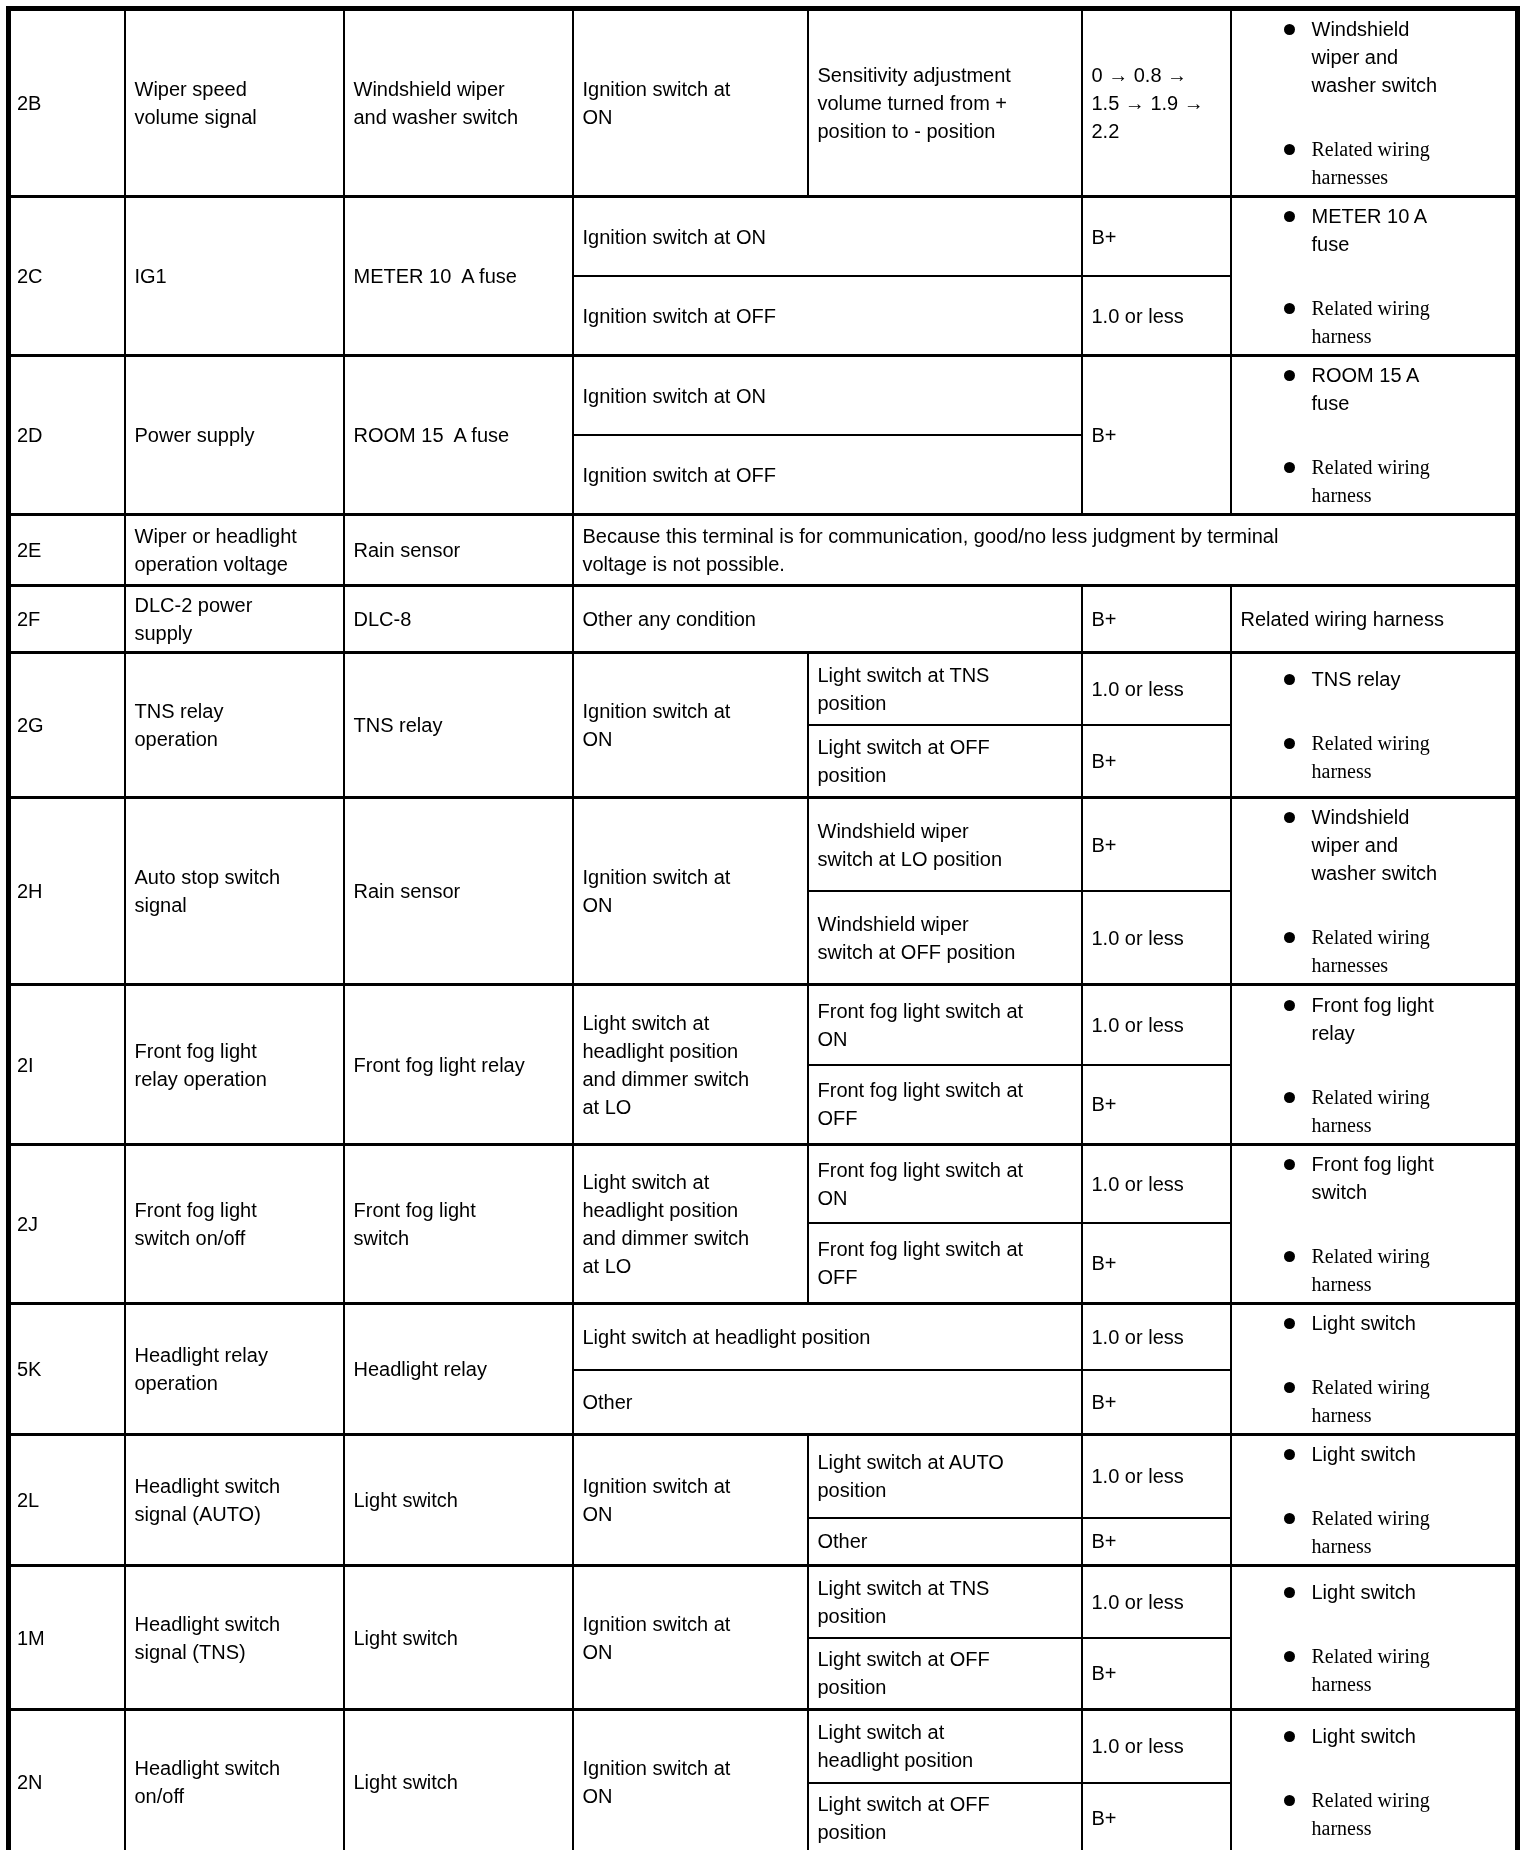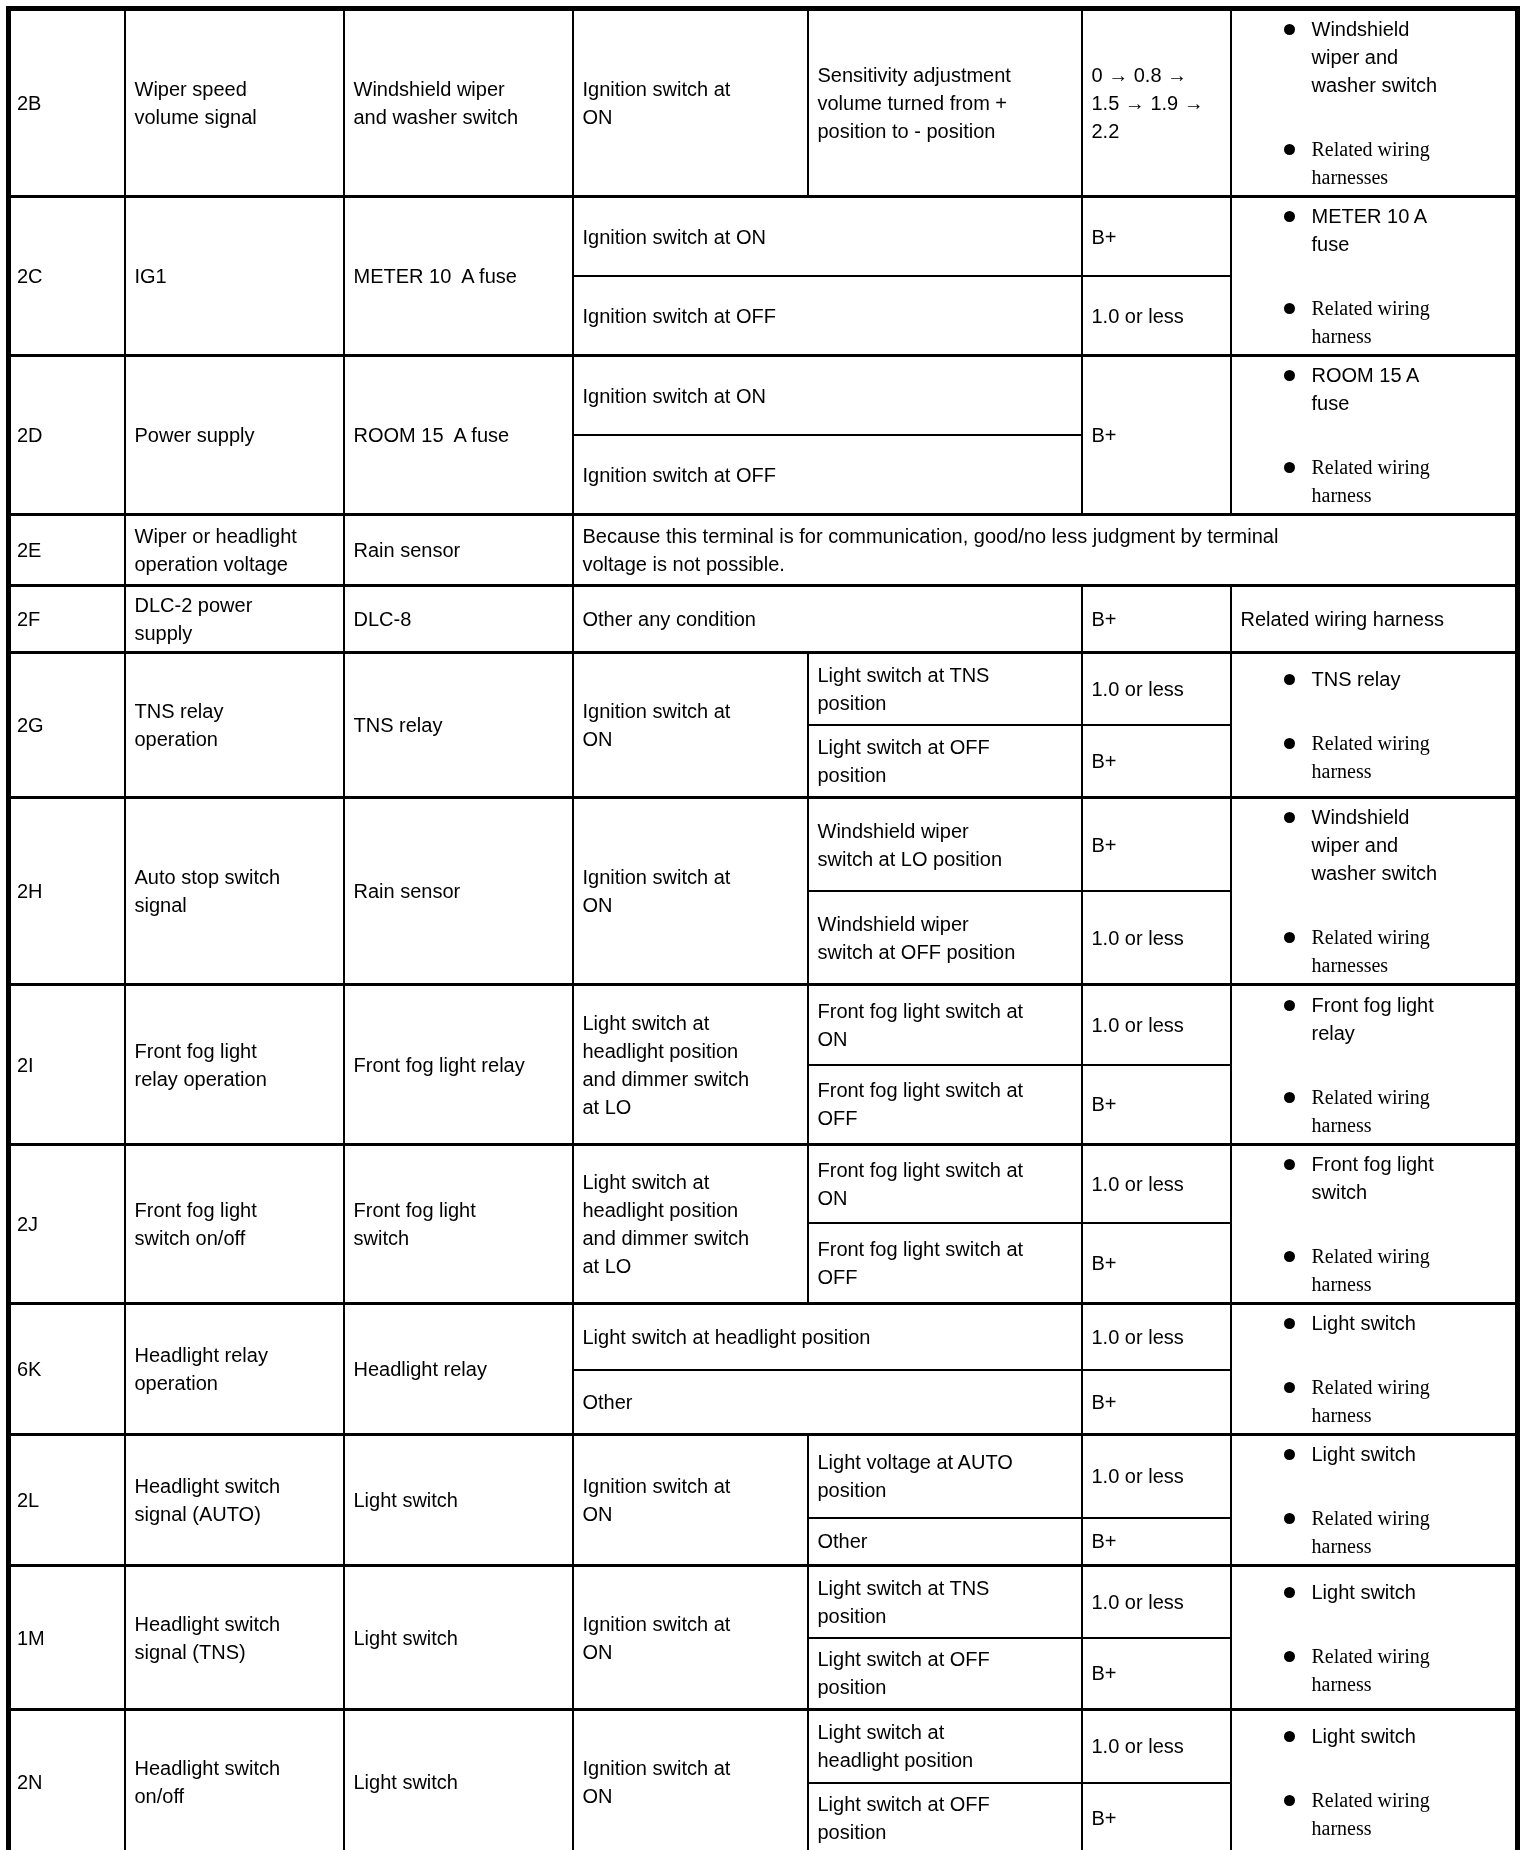--- a/index.html
+++ b/index.html
@@ -401,21 +401,21 @@
             <span class="t">Front fog light switch at
 OFF</span>
           </td>
     <td>
             <span class="t">B+</span>
           </td>
   </tr>
 
   <tr class="major" style="height:64px">
     <td class="c-term" rowspan="2">
-            <span class="t">6K</span>
+            <span class="t">5K</span>
           </td>
     <td rowspan="2">
             <span class="t">Headlight relay
 operation</span>
           </td>
     <td rowspan="2">
             <span class="t">Headlight relay</span>
           </td>
     <td colspan="2">
             <span class="t">Light switch at headlight position</span>
@@ -455,21 +455,21 @@
 signal (AUTO)</span>
           </td>
     <td rowspan="2">
             <span class="t">Light switch</span>
           </td>
     <td rowspan="2">
             <span class="t">Ignition switch at
 ON</span>
           </td>
     <td>
-            <span class="t">Light voltage at AUTO
+            <span class="t">Light switch at AUTO
 position</span>
           </td>
     <td>
             <span class="t">1.0 or less</span>
           </td>
     <td class="insp" rowspan="2">
       <ul class="bl">
         <li>
                 <span class="dot"></span>
                 <span class="t">Light switch</span>

